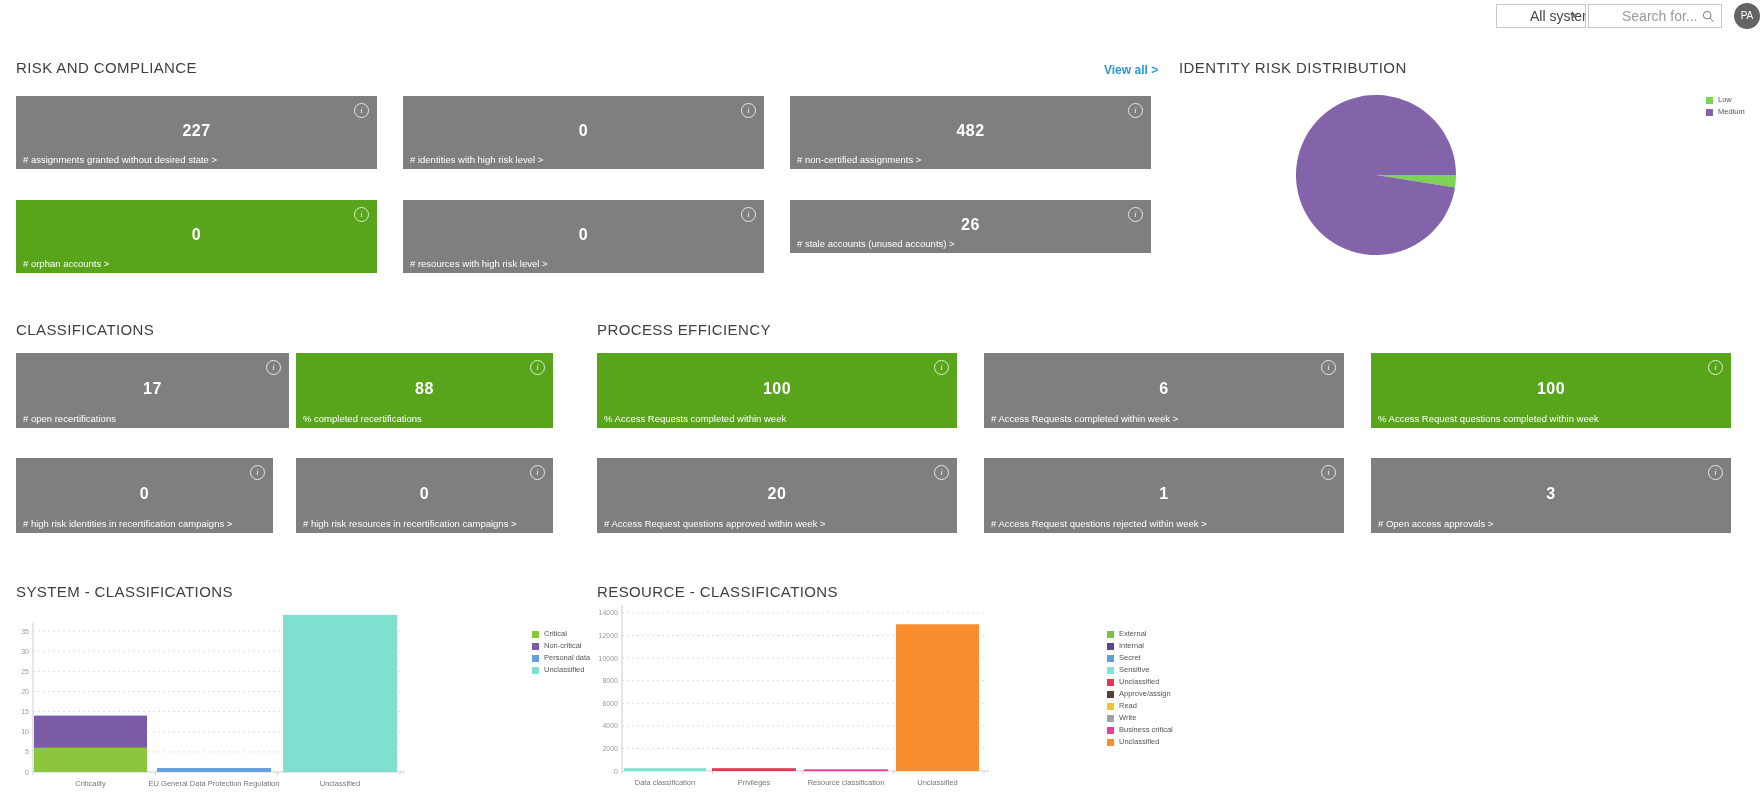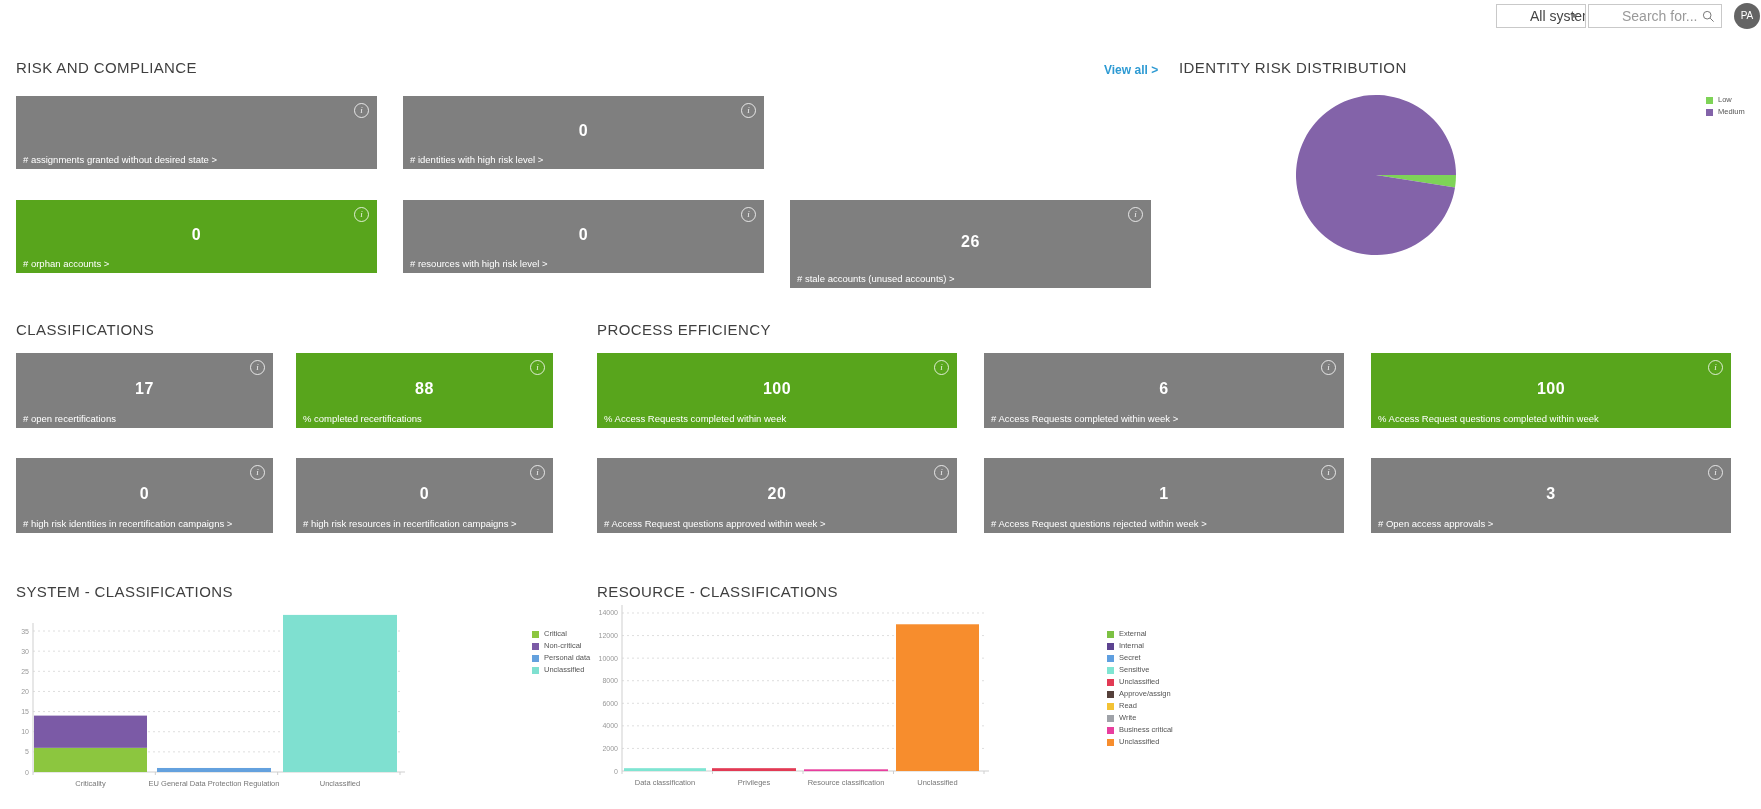--- a/index.html
+++ b/index.html
@@ -63,44 +63,50 @@
   <div class="section-title" style="left:16px;top:59px;">RISK AND COMPLIANCE</div>
   <div class="view-all" style="left:1104px;top:63px;">View all &gt;</div>
   <div class="section-title" style="left:1179px;top:59px;">IDENTITY RISK DISTRIBUTION</div>
   <div class="section-title" style="left:16px;top:321px;">CLASSIFICATIONS</div>
   <div class="section-title" style="left:597px;top:321px;">PROCESS EFFICIENCY</div>
   <div class="section-title" style="left:16px;top:583px;">SYSTEM - CLASSIFICATIONS</div>
   <div class="section-title" style="left:597px;top:583px;">RESOURCE - CLASSIFICATIONS</div>
 
   <div class="tile" style="left:16px;top:96px;width:361px;height:73px;" data-color="gray">
     <span class="info"></span>
+    <div class="tile-value">227</div>
     <div class="tile-label"># assignments granted without desired state &gt;</div>
   </div>
   <div class="tile" style="left:403px;top:96px;width:361px;height:73px;" data-color="gray">
     <span class="info"></span>
     <div class="tile-value">0</div>
     <div class="tile-label"># identities with high risk level &gt;</div>
   </div>
+  <div class="tile" style="left:790px;top:96px;width:361px;height:73px;" data-color="gray">
+    <span class="info"></span>
+    <div class="tile-value">482</div>
+    <div class="tile-label"># non-certified assignments &gt;</div>
+  </div>
   <div class="tile" style="left:16px;top:200px;width:361px;height:73px;" data-color="green">
     <span class="info"></span>
     <div class="tile-value">0</div>
     <div class="tile-label"># orphan accounts &gt;</div>
   </div>
   <div class="tile" style="left:403px;top:200px;width:361px;height:73px;" data-color="gray">
     <span class="info"></span>
     <div class="tile-value">0</div>
     <div class="tile-label"># resources with high risk level &gt;</div>
   </div>
-  <div class="tile" style="left:790px;top:200px;width:361px;height:88px;" data-color="gray">
+  <div class="tile" style="left:790px;top:200px;width:361px;height:53px;" data-color="gray">
     <span class="info"></span>
     <div class="tile-value">26</div>
     <div class="tile-label"># stale accounts (unused accounts) &gt;</div>
   </div>
 
-  <div class="tile" style="left:16px;top:353px;width:257px;height:75px;" data-color="gray">
+  <div class="tile" style="left:16px;top:353px;width:257px;height:75px;padding-left:16px;" data-color="gray">
     <span class="info"></span>
     <div class="tile-value">17</div>
     <div class="tile-label"># open recertifications</div>
   </div>
   <div class="tile" style="left:296px;top:353px;width:257px;height:75px;" data-color="green">
     <span class="info"></span>
     <div class="tile-value">88</div>
     <div class="tile-label">% completed recertifications</div>
   </div>
   <div class="tile" style="left:16px;top:458px;width:257px;height:75px;" data-color="gray">

